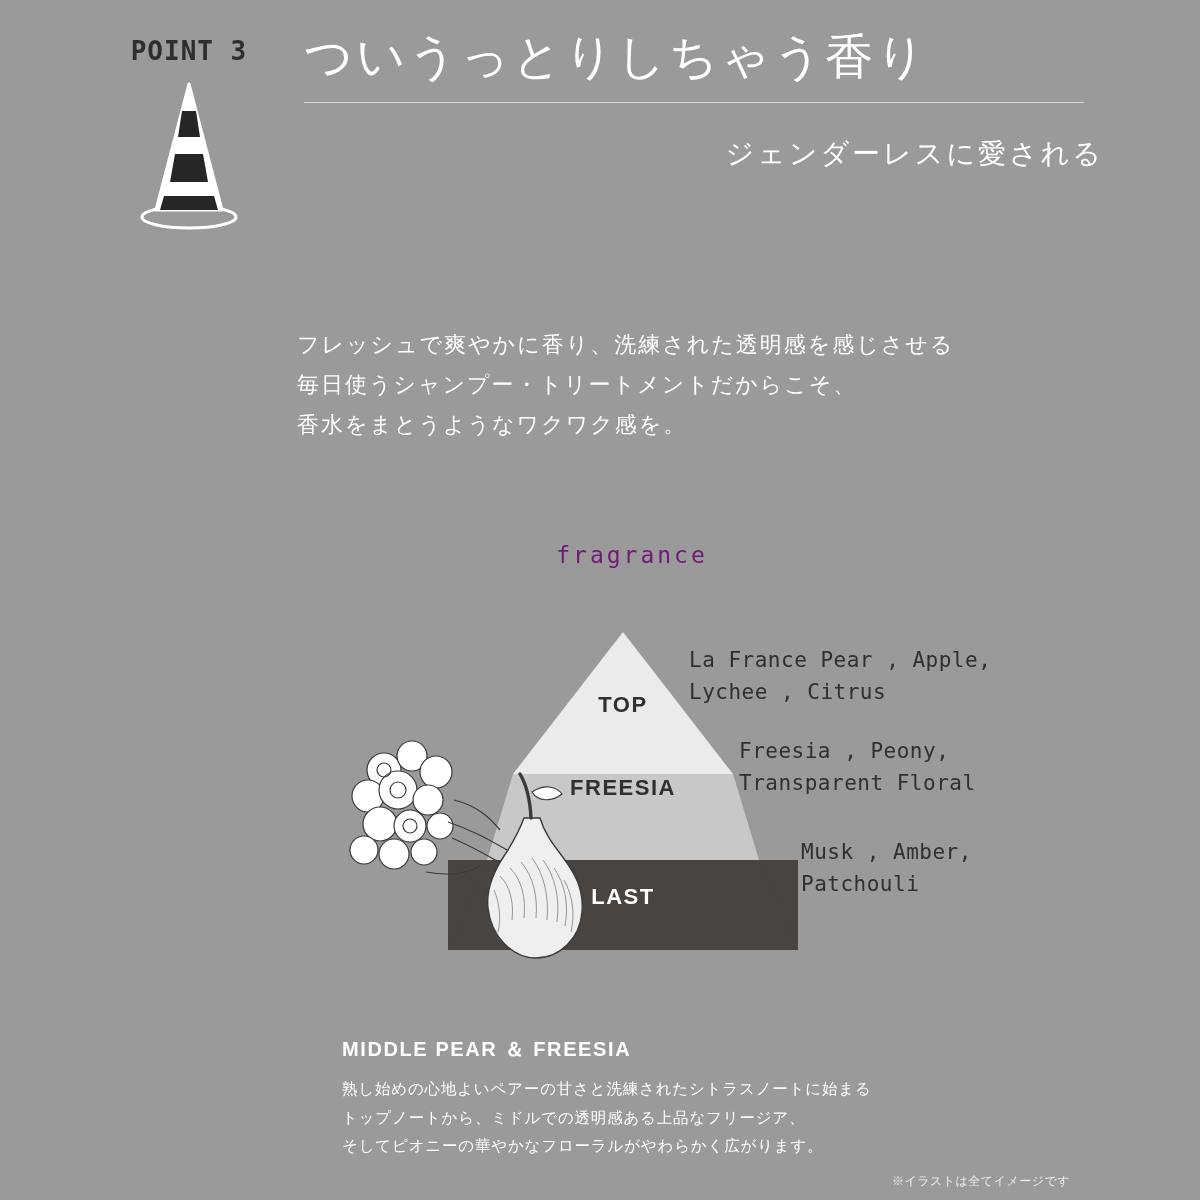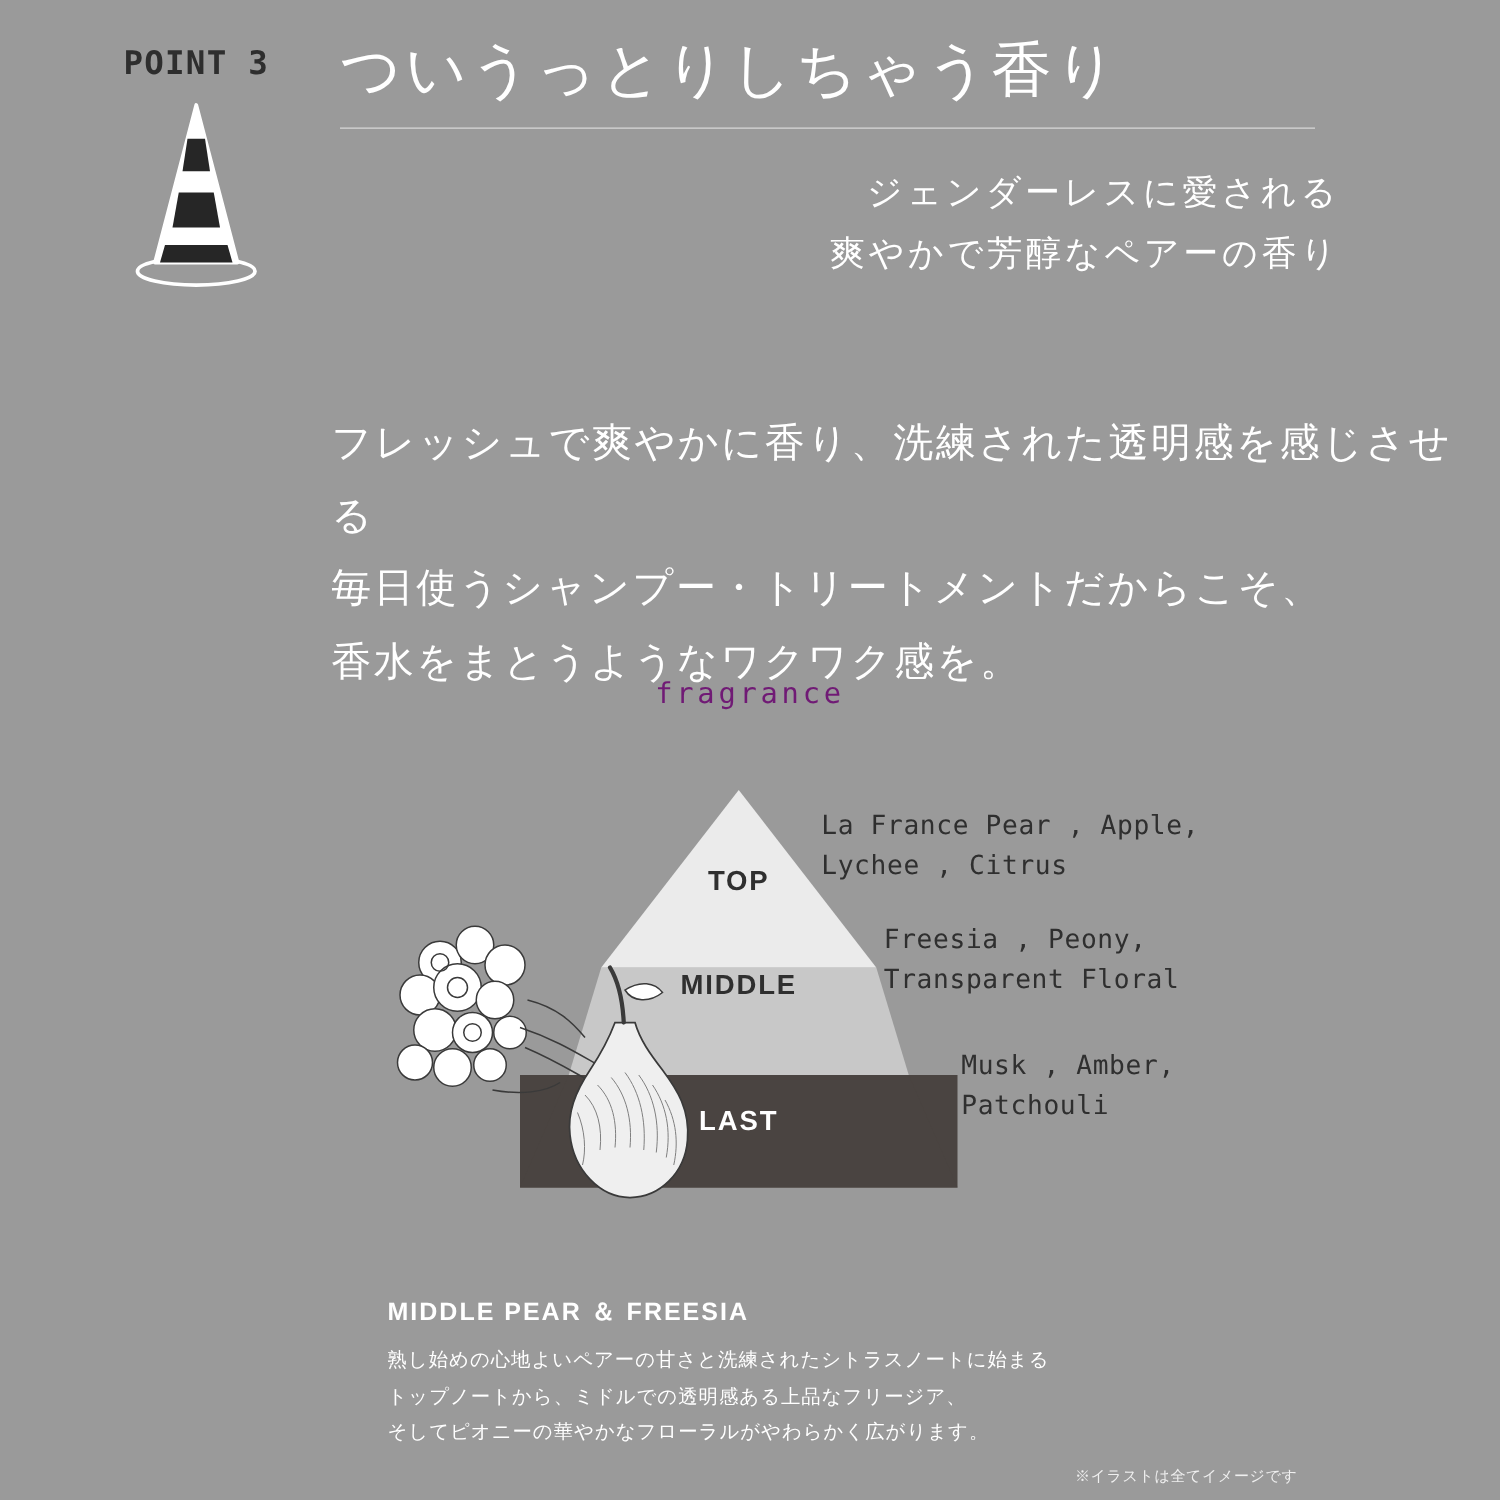--- a/index.html
+++ b/index.html
@@ -12,20 +12,21 @@
     background: #9a9a9a;
     font-family: "Liberation Sans", sans-serif;
     color: #ffffff;
     overflow: hidden;
     position: relative;
   }
   .page {
     position: relative;
     width: 1064px;
     height: 1200px;
+    margin-left: 32px;
   }
 
   
   .header {
     position: absolute;
     top: 26px;
     left: 0;
     width: 1200px;
     height: 240px;
   }
@@ -76,21 +77,21 @@
     color: #ffffff;
     text-align: right;
   }
 
   
   .body-copy {
     position: absolute;
     left: 265px;
     top: 325px;
     width: 900px;
-    font-size: 32px;
+    font-size: 22px;
     letter-spacing: 2px;
     line-height: 1.82;
     color: #ffffff;
   }
 
   
   .fragrance-title {
     position: absolute;
     top: 542px;
     left: 0;
@@ -194,21 +195,20 @@
           <path d="M45 122 L95 122 L99 136 L41 136 Z" fill="#262626"></path>
         </svg>
       </div>
     </div>
 
     <div class="head-right">
       <h1 class="head-title">ついうっとりしちゃう香り</h1>
       <div class="head-rule"></div>
       <div class="head-sub">
         <div>ジェンダーレスに愛される</div>
-        <div>爽やかで芳醇なペアーの香り</div>
       </div>
     </div>
   </div>
 
   <div class="body-copy">
     <div>フレッシュで爽やかに香り、洗練された透明感を感じさせる</div>
     <div>毎日使うシャンプー・トリートメントだからこそ、</div>
     <div>香水をまとうようなワクワク感を。</div>
   </div>
 
@@ -220,21 +220,21 @@
       <path d="M27 228 L377 228 L377 318 L27 318 Z" fill="#4a4441"></path>
       <path d="M27 228 L202 0 L377 228 Z" fill="none"></path>
 
       <path d="M92 142 L312 142 L338 228 L66 228 Z" fill="#c8c8c8"></path>
 
       <path d="M202 0 L312 142 L92 142 Z" fill="#ebebeb"></path>
 
       <path d="M66 228 L338 228 L377 318 L27 318 Z" fill="#4a4441"></path>
     </svg>
     <div class="tier-label tier-top">TOP</div>
-    <div class="tier-label tier-middle">MIDDLE</div>
+    <div class="tier-label tier-middle">FREESIA</div>
     <div class="tier-label tier-last">LAST</div>
   </div>
 
   <div class="note note-top">La France Pear , Apple,
 Lychee , Citrus</div>
   <div class="note note-middle">Freesia , Peony,
 Transparent Floral</div>
   <div class="note note-last">Musk , Amber,
 Patchouli</div>
 

